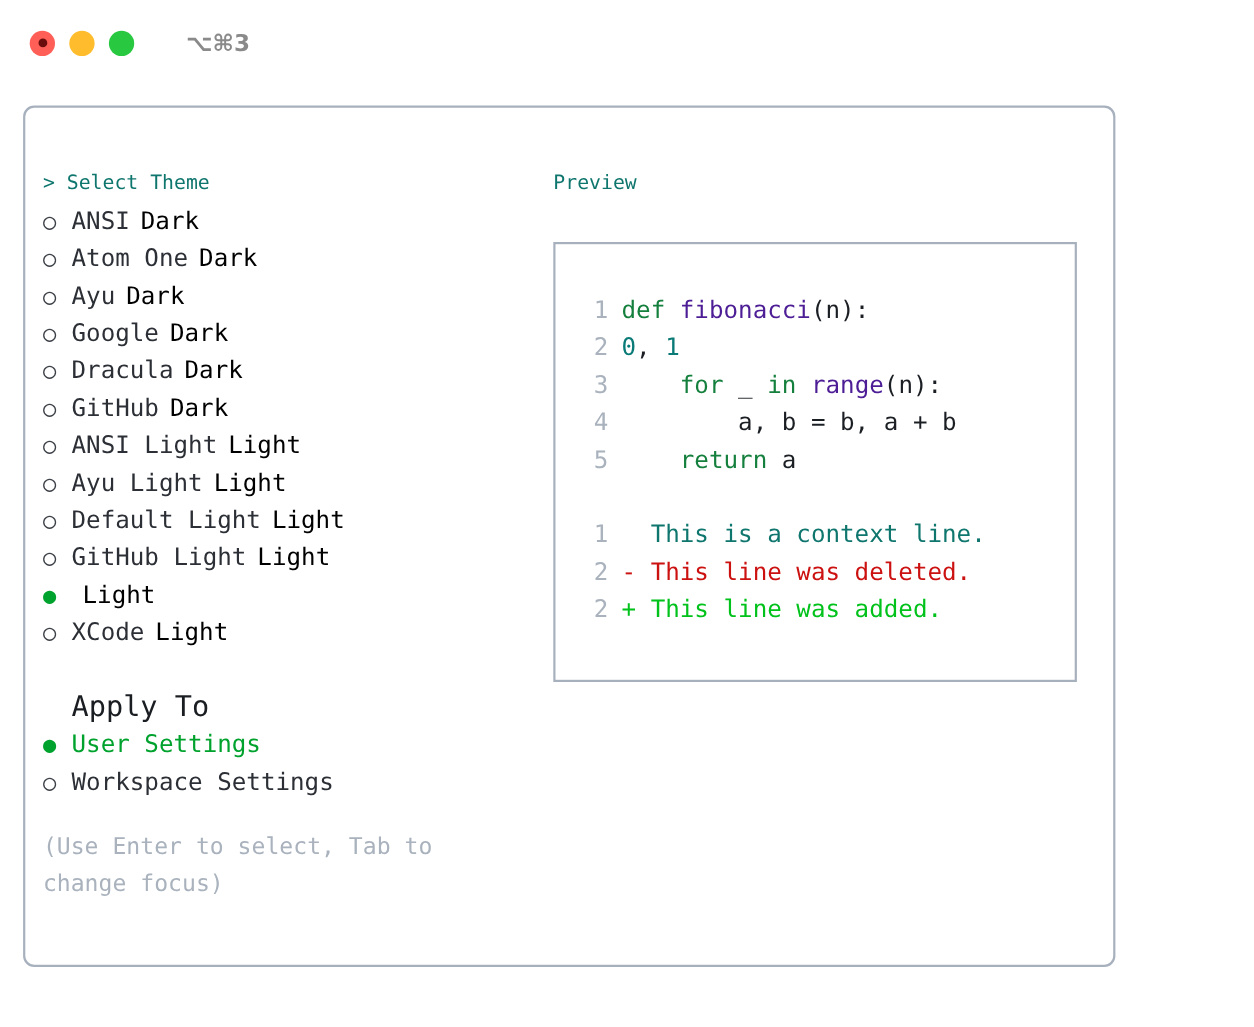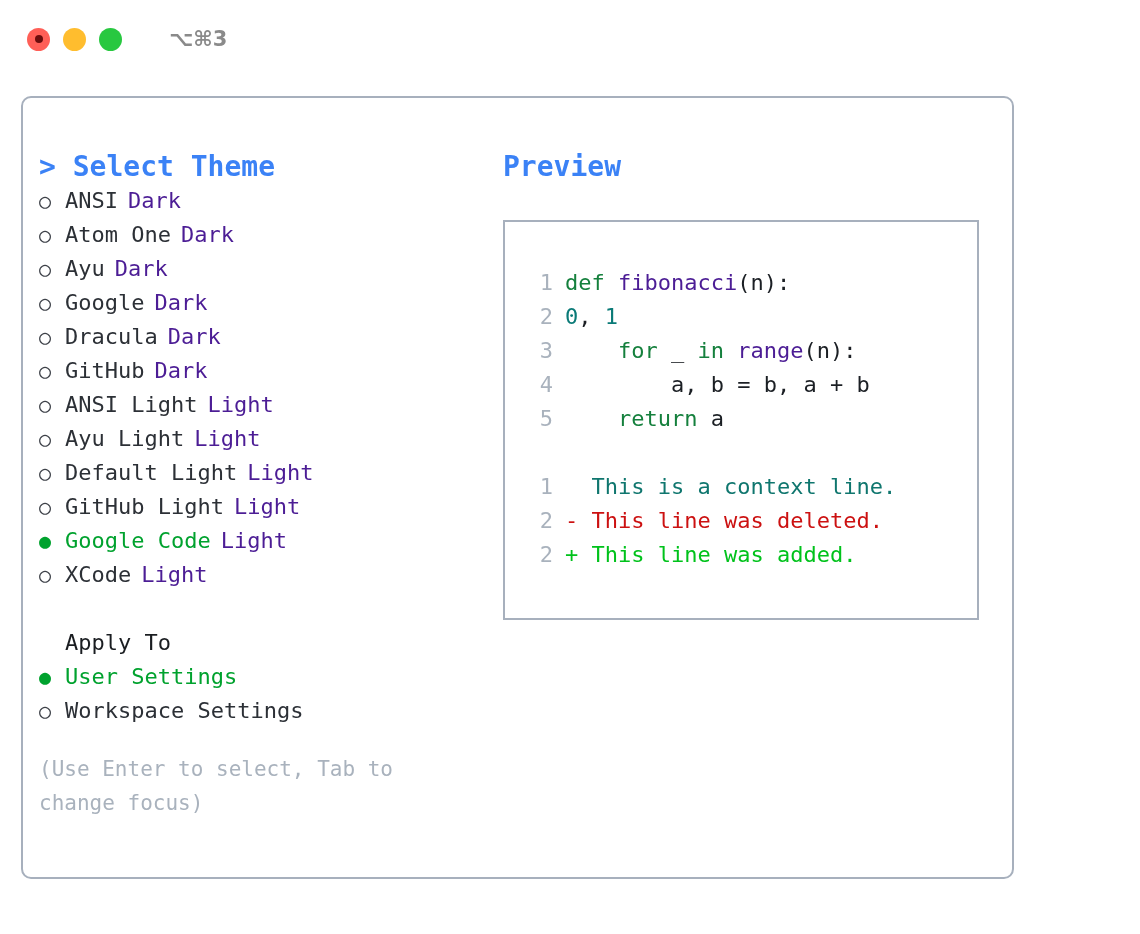--- a/index.html
+++ b/index.html
@@ -69,23 +69,23 @@
   }
 
   
   .left-col {
     position: absolute;
     left: 16px; top: 52px;
     width: 460px;
   }
 
   .section-title {
-    font-size: 28px;
-    font-weight: 700;
-    color: #3b82f6;
+    font-size: 18px;
+    font-weight: 400;
+    color: #0f766e;
     line-height: 34px;
     white-space: pre;
   }
 
   .theme-list { margin-top: 0px; }
 
   .opt-row {
     display: flex;
     align-items: baseline;
     line-height: 34px;
@@ -96,26 +96,26 @@
   .marker {
     display: inline-block;
     width: 26px;
     flex: none;
     color: #3d4148;
     font-size: 20px;
   }
   .marker.selected { color: #00a22e; }
   .opt-name { color: #2c3036; }
   .opt-row.selected .opt-name { color: #00a22e; }
-  .opt-cat { color: #4c1d95; margin-left: 10px; }
+  .opt-cat { color: #000000; margin-left: 10px; }
 
   .apply-title {
     margin-top: 34px;
     margin-left: 26px;
-    font-size: 22px;
+    font-size: 26px;
     color: #1a1d21;
     line-height: 34px;
     white-space: pre;
   }
 
   .hint {
     margin-top: 24px;
     margin-left: 0px;
     font-size: 21px;
     color: #a9b2bd;
@@ -195,21 +195,21 @@
             <div class="opt-row"><span class="marker">○</span><span class="opt-name">ANSI</span><span class="opt-cat">Dark</span></div>
             <div class="opt-row"><span class="marker">○</span><span class="opt-name">Atom One</span><span class="opt-cat">Dark</span></div>
             <div class="opt-row"><span class="marker">○</span><span class="opt-name">Ayu</span><span class="opt-cat">Dark</span></div>
             <div class="opt-row"><span class="marker">○</span><span class="opt-name">Google</span><span class="opt-cat">Dark</span></div>
             <div class="opt-row"><span class="marker">○</span><span class="opt-name">Dracula</span><span class="opt-cat">Dark</span></div>
             <div class="opt-row"><span class="marker">○</span><span class="opt-name">GitHub</span><span class="opt-cat">Dark</span></div>
             <div class="opt-row"><span class="marker">○</span><span class="opt-name">ANSI Light</span><span class="opt-cat">Light</span></div>
             <div class="opt-row"><span class="marker">○</span><span class="opt-name">Ayu Light</span><span class="opt-cat">Light</span></div>
             <div class="opt-row"><span class="marker">○</span><span class="opt-name">Default Light</span><span class="opt-cat">Light</span></div>
             <div class="opt-row"><span class="marker">○</span><span class="opt-name">GitHub Light</span><span class="opt-cat">Light</span></div>
-            <div class="opt-row selected"><span class="marker selected">●</span><span class="opt-name">Google Code</span><span class="opt-cat">Light</span></div>
+            <div class="opt-row selected"><span class="marker selected">●</span><span class="opt-cat">Light</span></div>
             <div class="opt-row"><span class="marker">○</span><span class="opt-name">XCode</span><span class="opt-cat">Light</span></div>
           </div>
 
         <div class="apply-title">Apply To</div>
 
         <div id="apply-list">
             <div class="opt-row selected"><span class="marker selected">●</span><span class="opt-name">User Settings</span></div>
             <div class="opt-row"><span class="marker">○</span><span class="opt-name">Workspace Settings</span></div>
           </div>
 

